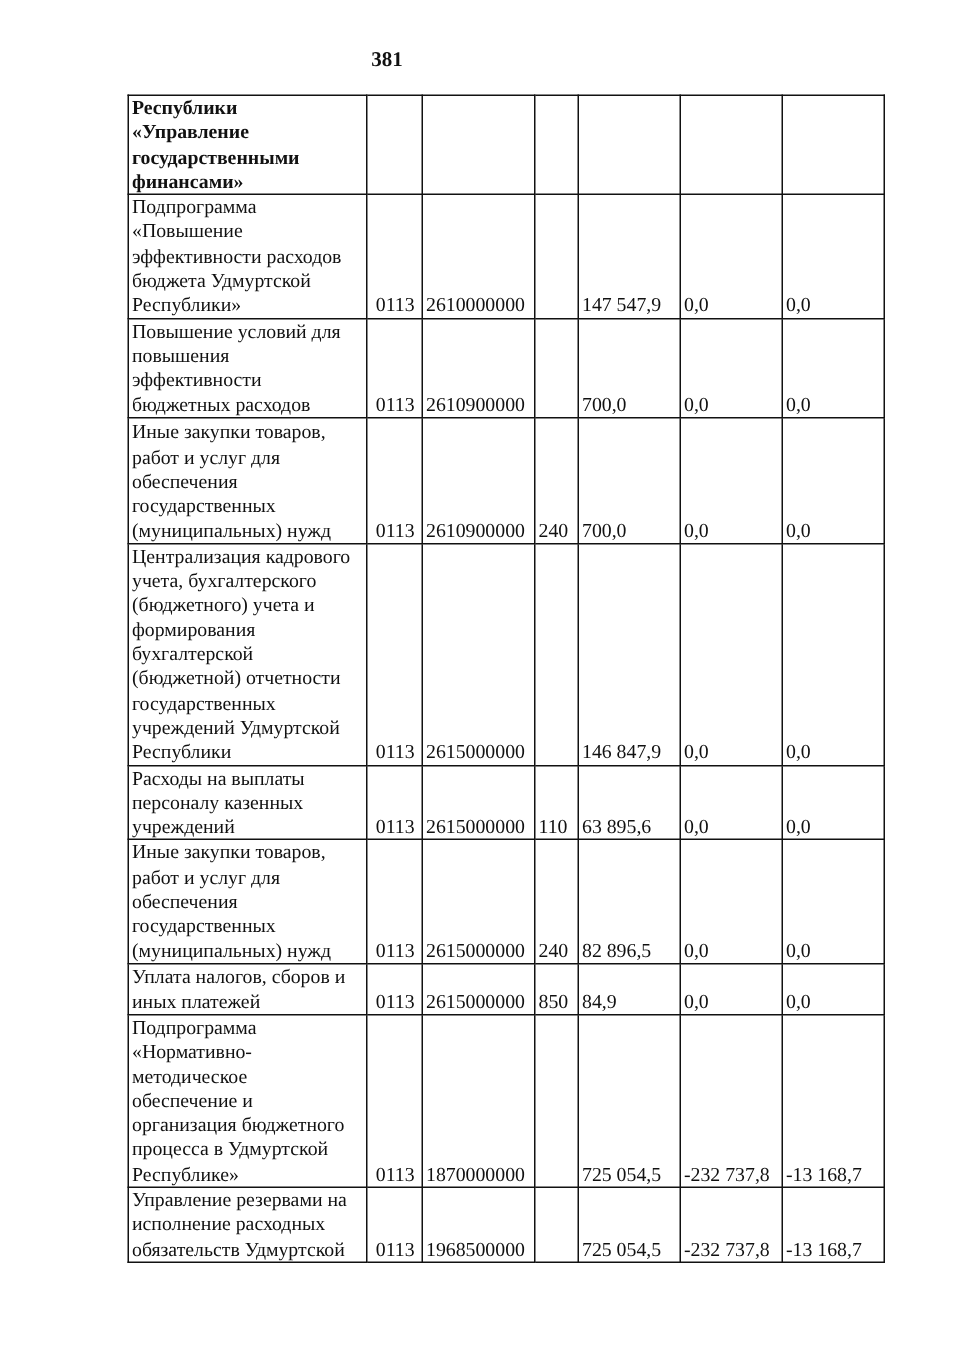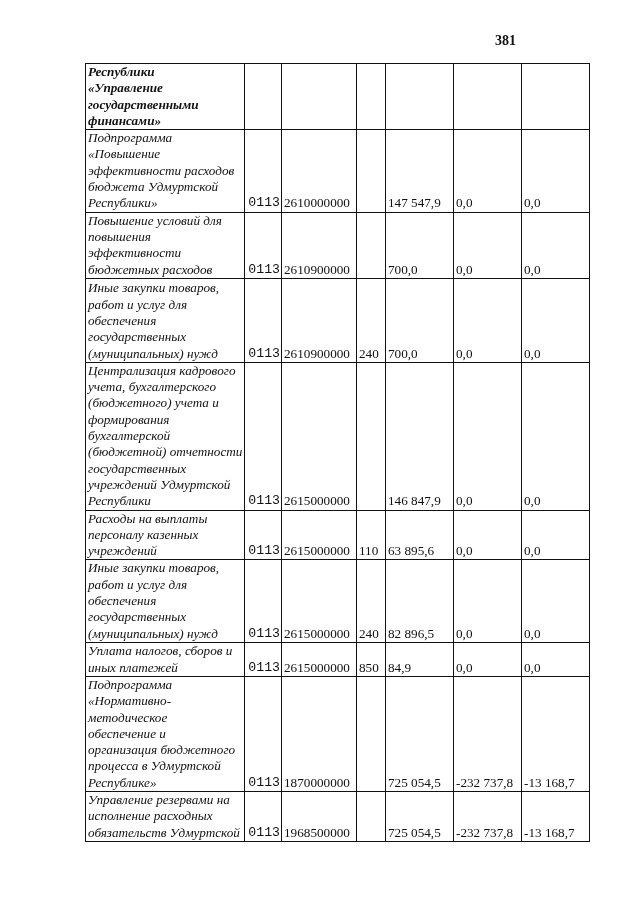--- a/index.html
+++ b/index.html
@@ -1,26 +1,26 @@
 <!DOCTYPE html>
 <html><head>
 <meta charset="utf-8">
 <style>
   html, body { margin: 0; padding: 0; background: #ffffff; }
   body { width: 640px; height: 905px; position: relative; overflow: hidden;
          font-family: "Liberation Serif", "DejaVu Serif", serif; color: #111; }
-  .page-number { position: absolute; top: 33px; left: 0; width: 516px; text-align: right;
+  .page-number { position: absolute; top: 33px; left: 0; width: 516px; text-align: center;
                  font-size: 14px; font-weight: bold; }
   table.budget { position: absolute; left: 85px; top: 63px; border-collapse: collapse;
                  table-layout: fixed; font-size: 13.2px; line-height: 16.3px; }
   table.budget td { border: 1.5px solid #111; vertical-align: bottom; padding: 0 1px 0 2px;
                     white-space: nowrap; overflow: hidden; }
   td.c-name { width: 155px; white-space: normal; vertical-align: top; padding-left: 1px; }
-  td.c-name span { display: block; white-space: pre-line; font-style: italic; }
-  td.c-sect { width: 33px; text-align: right; font-family: Liberation Mono, monospace; }
+  td.c-name span { display: block; white-space: pre-line; }
+  td.c-sect { width: 33px; text-align: center; }
   td.c-code { width: 71px; text-align: left; padding-left: 3px; }
   td.c-type { width: 25px; text-align: left; padding-left: 3px; }
   td.c-v1, td.c-v2, td.c-v3 { text-align: left; padding-right: 1px; }
   td.c-v1 { width: 64px; }
   td.c-v2 { width: 64px; }
   td.c-v3 { width: 64px; }
   .bold { font-weight: bold; }
 </style>
 </head>
 <body>

